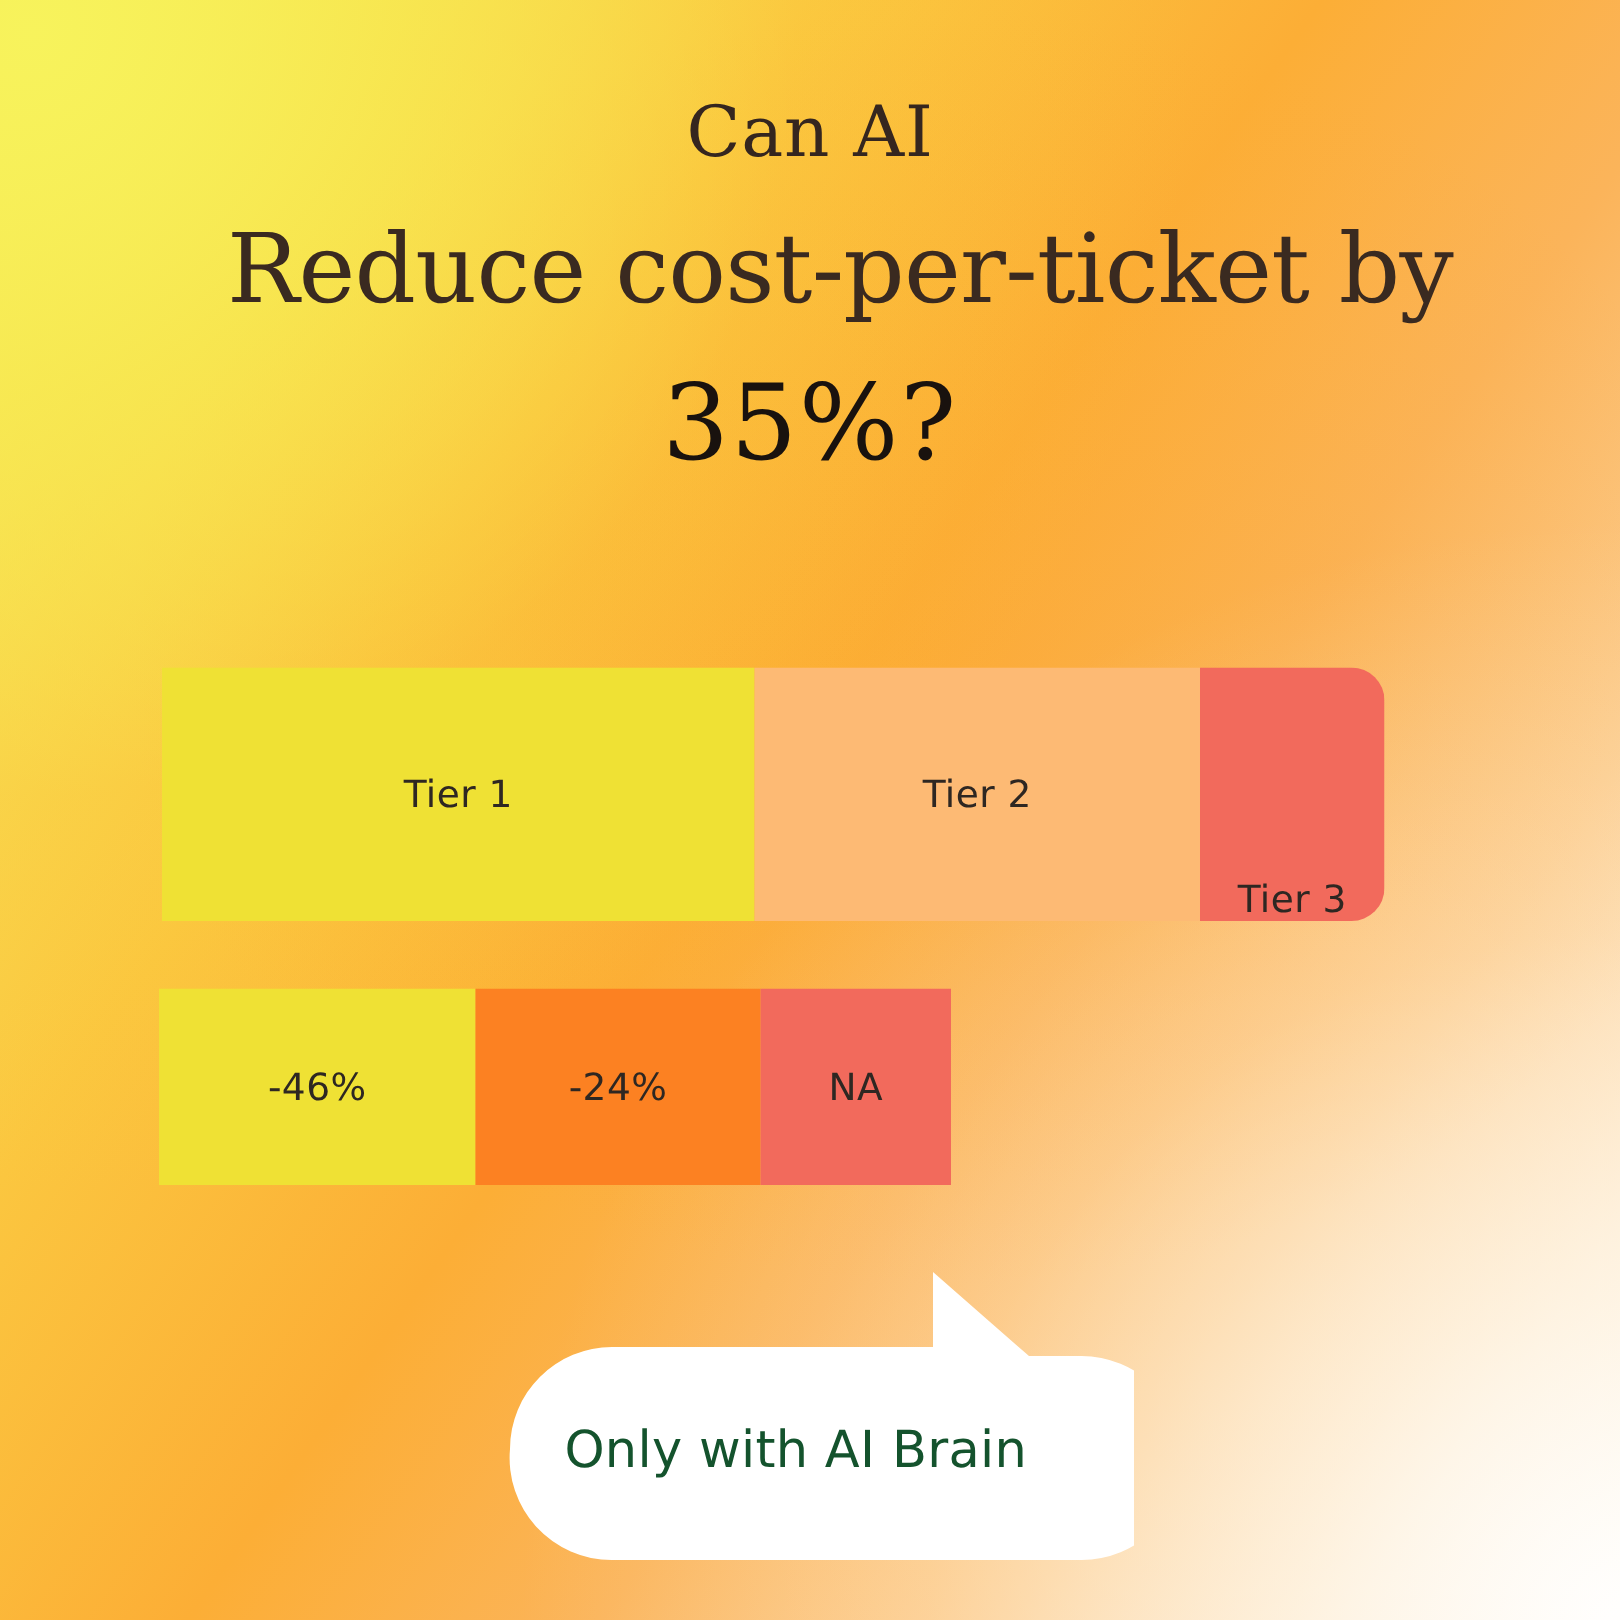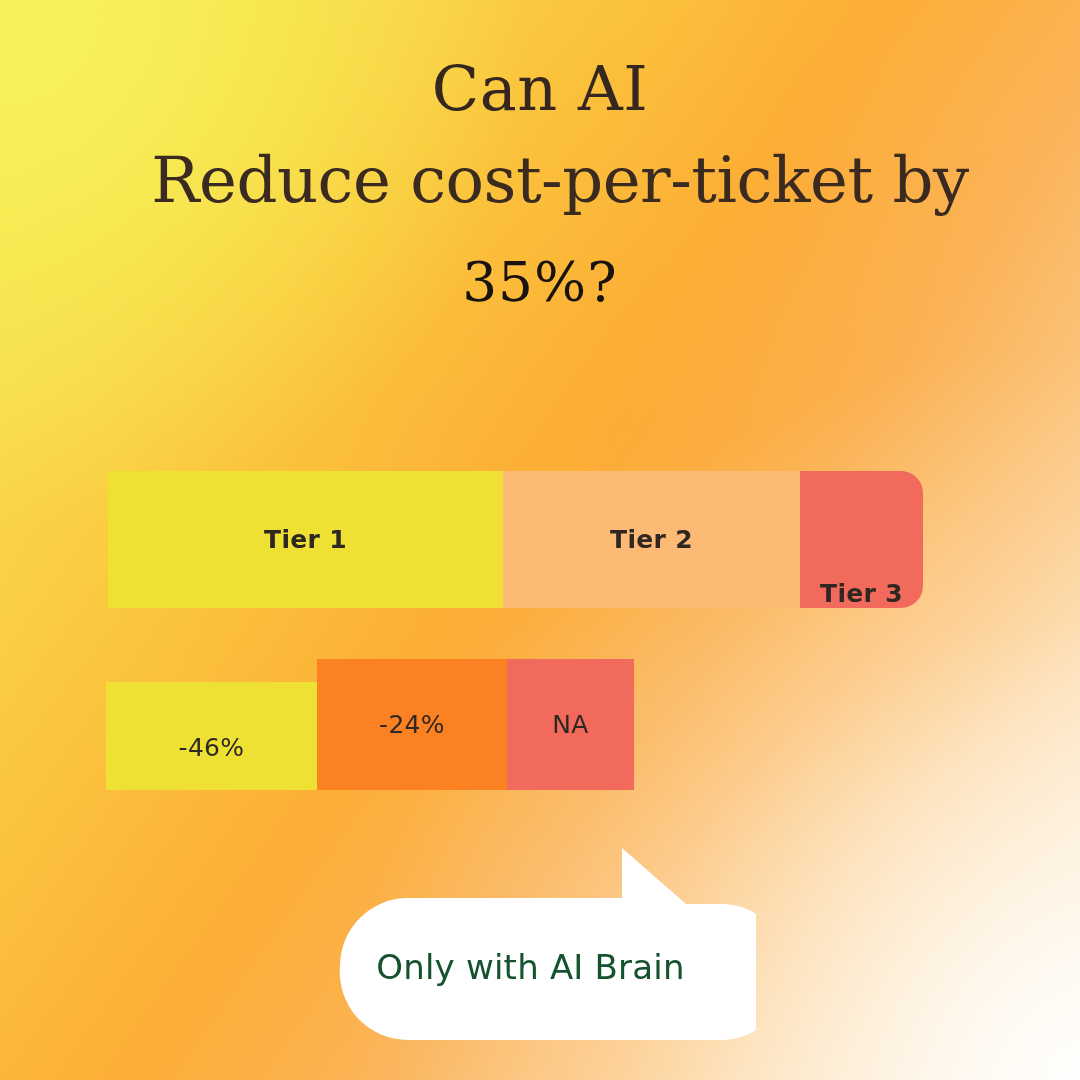--- a/index.html
+++ b/index.html
@@ -64,36 +64,36 @@
   .headline {
     position: absolute;
     left: 0;
     top: 52px;
     width: 1080px;
     text-align: center;
     color: #35261F;
     font-family: "DejaVu Serif", serif;
   }
   .head-line-1 {
-    font-size: 62px;
+    font-size: 47px;
     line-height: 74px;
     letter-spacing: 0.5px;
     font-weight: 400;
   }
   .head-line-2 {
     font-size: 64px;
     line-height: 88px;
     letter-spacing: -0.5px;
     font-weight: 400;
     margin-top: 10px;
     color: #3A2A20;
     padding-left: 40px;
   }
   .head-line-3 {
-    font-size: 55px;
+    font-size: 70px;
     line-height: 104px;
     font-weight: 400;
     margin-top: 6px;
     color: #19120E;
     letter-spacing: 1px;
   }
 
   
   .bar {
     position: absolute;
@@ -107,38 +107,37 @@
     height: 100%;
     color: #2E2722;
     font-family: "DejaVu Sans", sans-serif;
     font-size: 25px;
     letter-spacing: 0.3px;
     white-space: nowrap;
   }
 
   #bar-tiers {
     left: 108px;
-    top: 471px;
+    top: 445px;
     width: 815px;
-    height: 137px;
+    height: 169px;
     border-radius: 0 22px 22px 0;
-    font-weight: bold;
   }
   #bar-tiers .seg-0 { width: 395px; }
   #bar-tiers .seg-1 { width: 297px; }
   #bar-tiers .seg-2 { width: 123px; align-items: flex-end; }
 
   #bar-values {
     left: 106px;
     top: 659px;
     width: 559px;
     height: 131px;
     border-radius: 0 22px 22px 0;
   }
-  #bar-values .seg-0 { width: 211px; margin-top: 23px; }
+  #bar-values .seg-0 { width: 211px; }
   #bar-values .seg-1 { width: 190px; }
   #bar-values .seg-2 { width: 127px; }
 
   
   #speech-bubble {
     position: absolute;
     left: 326px;
     top: 840px;
     width: 430px;
     height: 205px;

